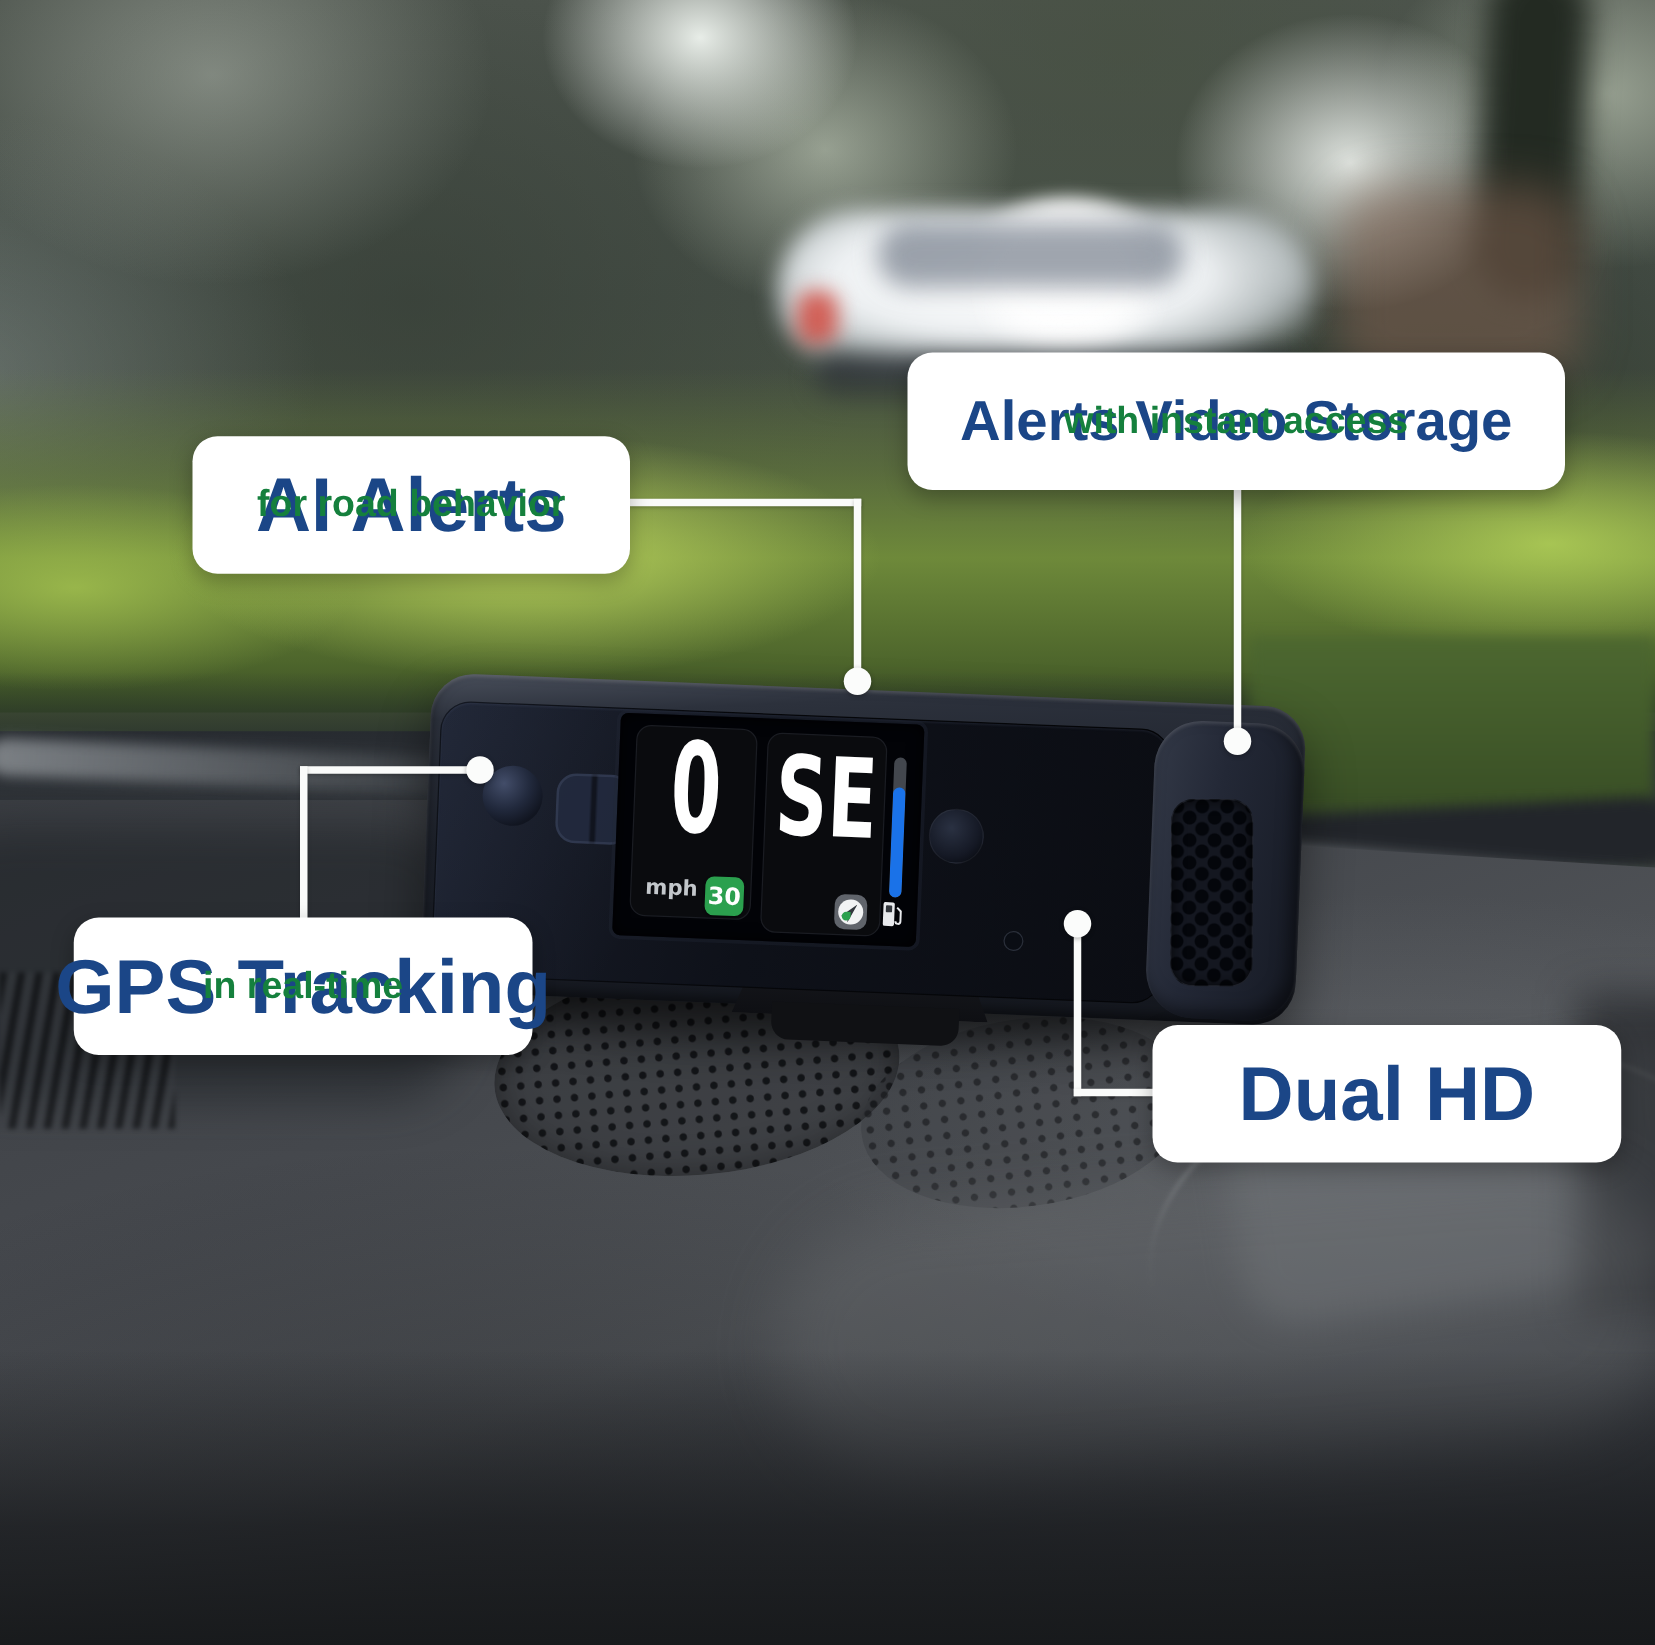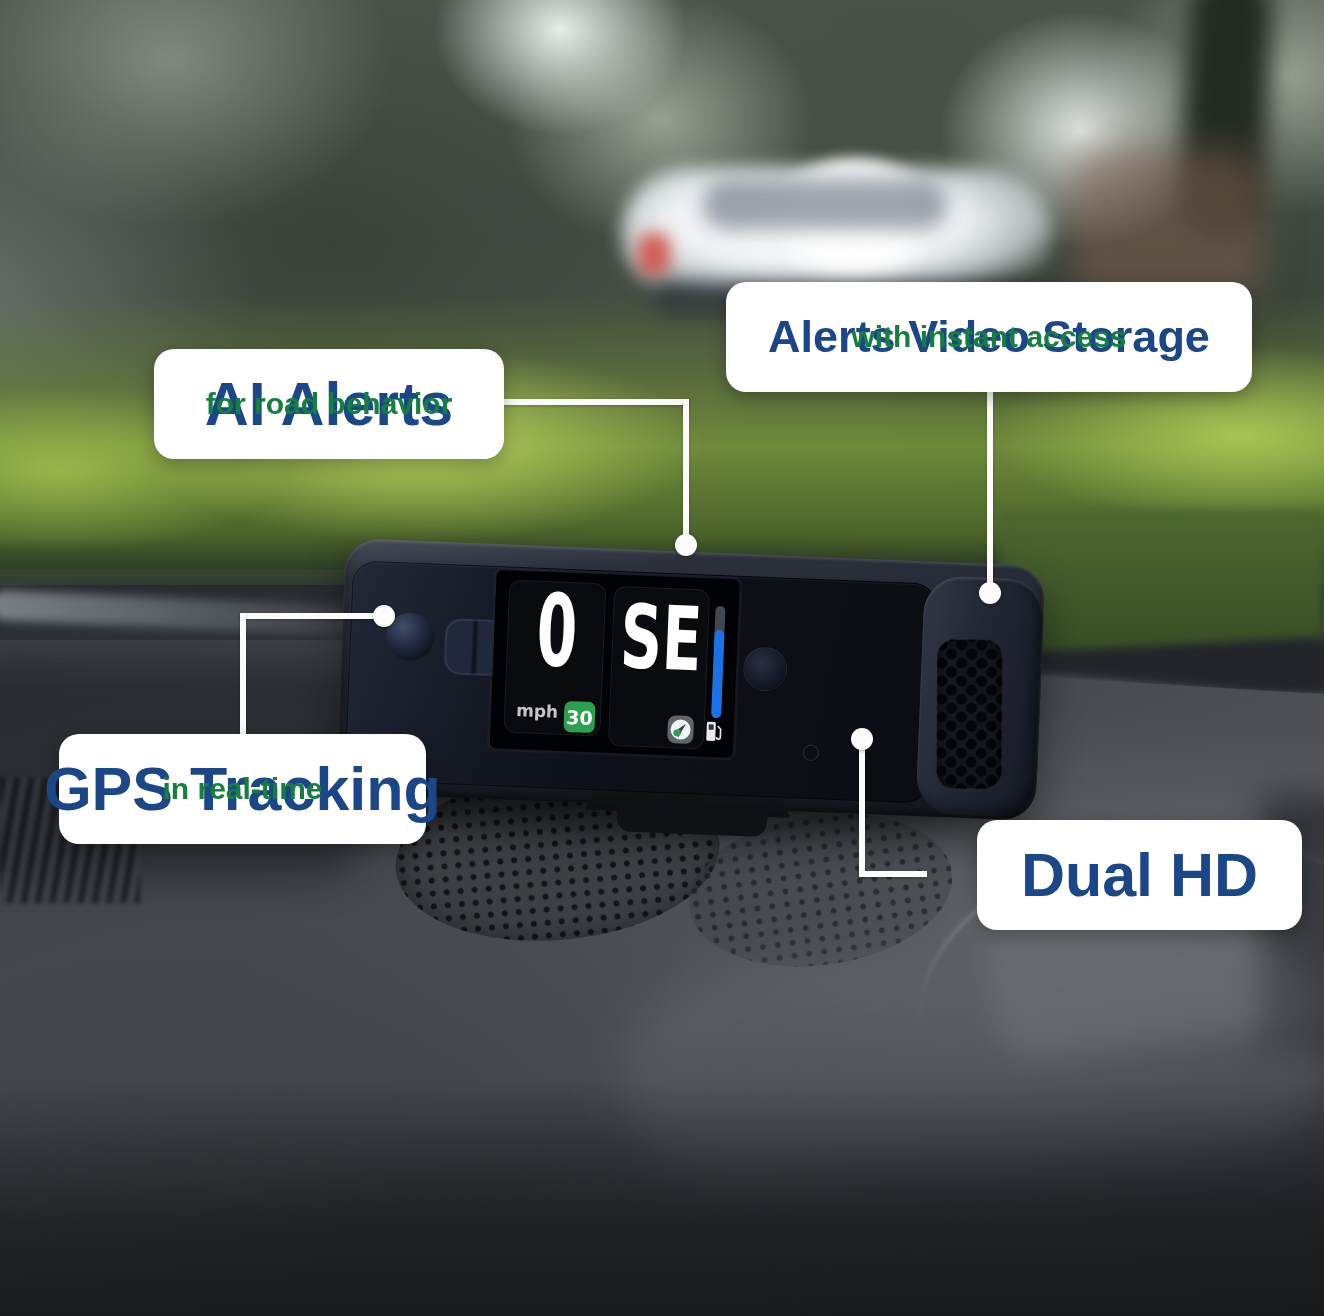--- a/index.html
+++ b/index.html
@@ -253,17 +253,17 @@
   <div class="callout" style="left:726px;top:282px;width:526px;height:110px;">
     <div class="callout-title t45">Alerts Video Storage</div>
     <div class="callout-sub s30">with instant access</div>
   </div>
 
   <div class="callout" style="left:59px;top:734px;width:367px;height:110px;">
     <div class="callout-title t46">GPS Tracking</div>
     <div class="callout-sub s30">in real-time</div>
   </div>
 
-  <div class="callout" style="left:977px;top:820px;width:325px;height:110px;">
+  <div class="callout" style="left:922px;top:820px;width:375px;height:110px;">
     <div class="callout-title t46">Dual HD</div>
   </div>
 
 </div>
 
 </body></html>

